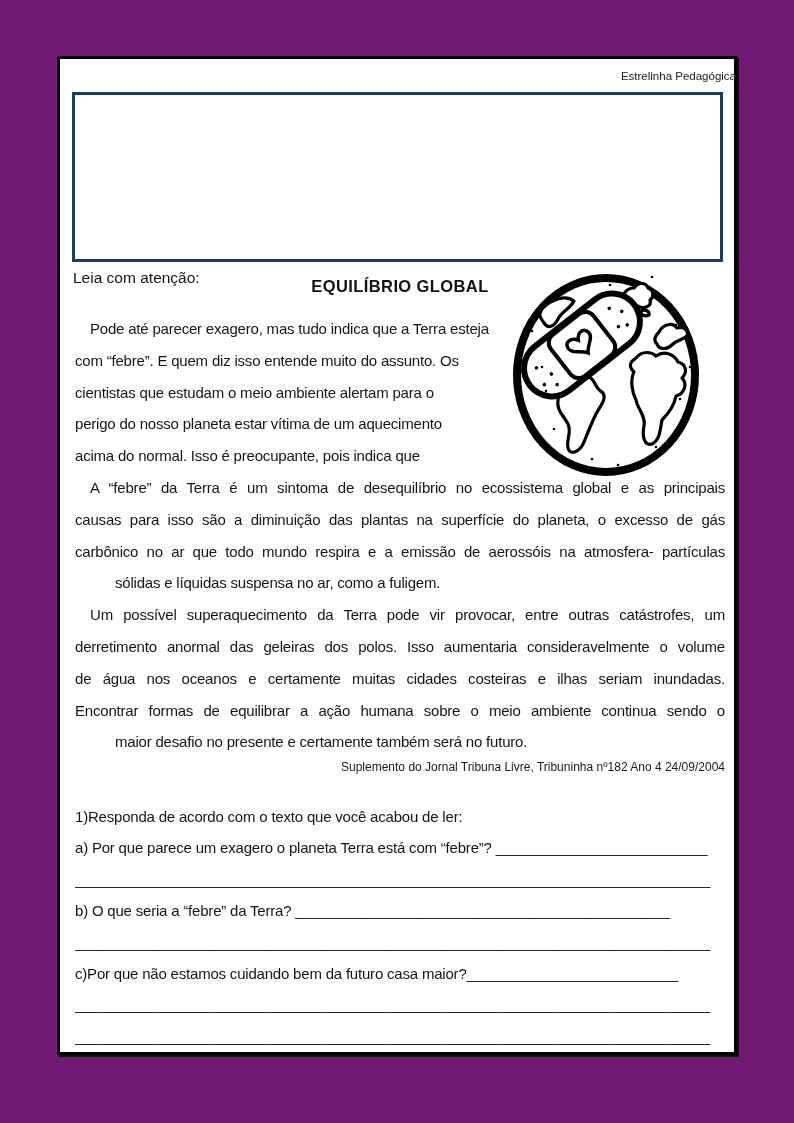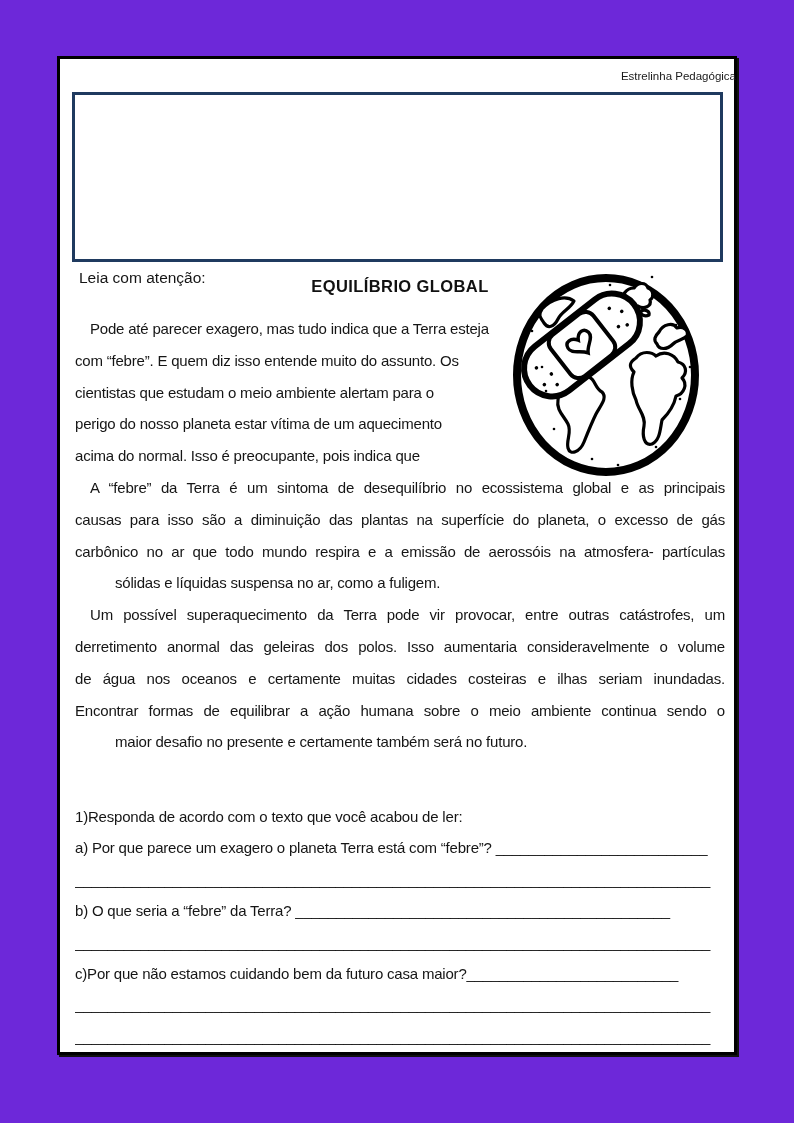--- a/index.html
+++ b/index.html
@@ -1,33 +1,33 @@
 <!DOCTYPE html>
 <html lang="pt-BR"><head>
 <meta charset="utf-8">
 <style>
   html,body { margin:0; padding:0; background:#ffffff; }
   .page {
-    position:relative; width:794px; height:1123px; background:#6d28d9;
+    position:relative; width:794px; height:1123px; background:#701a75;
     font-family:"Liberation Sans", sans-serif; color:#151515; overflow:hidden;
   }
   .sheet {
     position:absolute; left:57px; top:56px; width:674px; height:993px;
     border:3px solid #000000; box-shadow:2px 2px 0 #111111; background:#ffffff;
   }
   .brand {
     position:absolute; top:10px; right:-2px; font-size:11.5px; line-height:14px;
     color:#1a1a1a; letter-spacing:0px;
   }
   .name-box {
     position:absolute; left:12px; top:33px; width:645px; height:164px;
     border:3px solid #1f3a5f; background:#ffffff;
   }
   .instruction {
-    position:absolute; left:19px; top:209px; font-size:15.5px; line-height:20px;
+    position:absolute; left:13px; top:209px; font-size:15.5px; line-height:20px;
   }
   .article { position:absolute; left:15px; top:216px; width:650px; }
   .article-title {
     margin:0; text-align:center; font-weight:bold; font-size:16.5px;
     line-height:22px; letter-spacing:0.4px; color:#111;
   }
   .globe {
     position:absolute; left:433px; top:-6px; width:196px; height:212px;
   }
   .pline {
@@ -134,20 +134,21 @@
       </div>
 
       <div>
         <div class="pline jline indent">Um possível superaquecimento da Terra pode vir provocar, entre outras catástrofes, um</div>
         <div class="pline jline">derretimento anormal das geleiras dos polos. Isso aumentaria consideravelmente o volume</div>
         <div class="pline jline">de água nos oceanos e certamente muitas cidades costeiras e ilhas seriam inundadas.</div>
         <div class="pline jline">Encontrar formas de equilibrar a ação humana sobre o meio ambiente continua sendo o</div>
         <div class="pline lastline">maior desafio no presente e certamente também será no futuro.</div>
       </div>
 
+      <div class="source">Suplemento do Jornal Tribuna Livre, Tribuninha  nº182 Ano 4 24/09/2004</div>
     </div>
 
     <div class="questions">
       <div class="q-row">1)Responda de acordo com o texto que você acabou de ler:</div>
       <div class="q-row">a) Por que parece um exagero o planeta Terra está com “febre”? __________________________</div>
       <div class="q-row">______________________________________________________________________________</div>
       <div class="q-row">b) O que seria a “febre” da Terra? ______________________________________________</div>
       <div class="q-row">______________________________________________________________________________</div>
       <div class="q-row">c)Por que não estamos cuidando bem da futuro casa maior?__________________________</div>
       <div class="q-row">______________________________________________________________________________</div>

